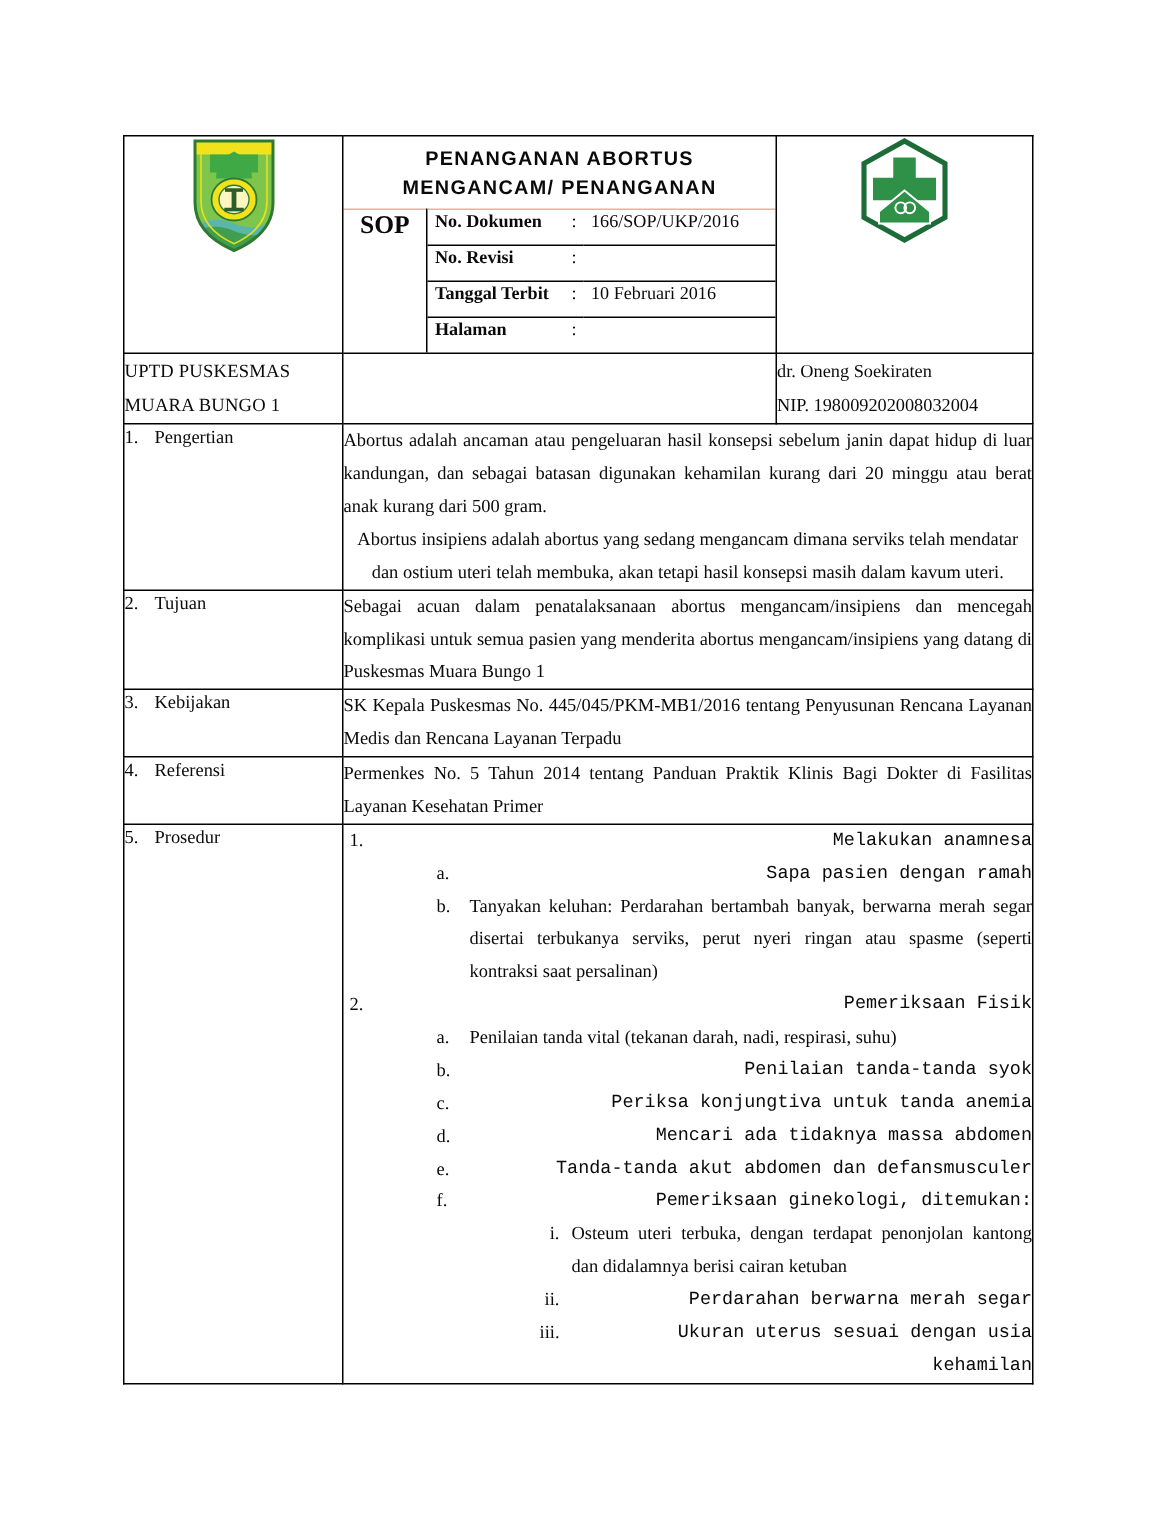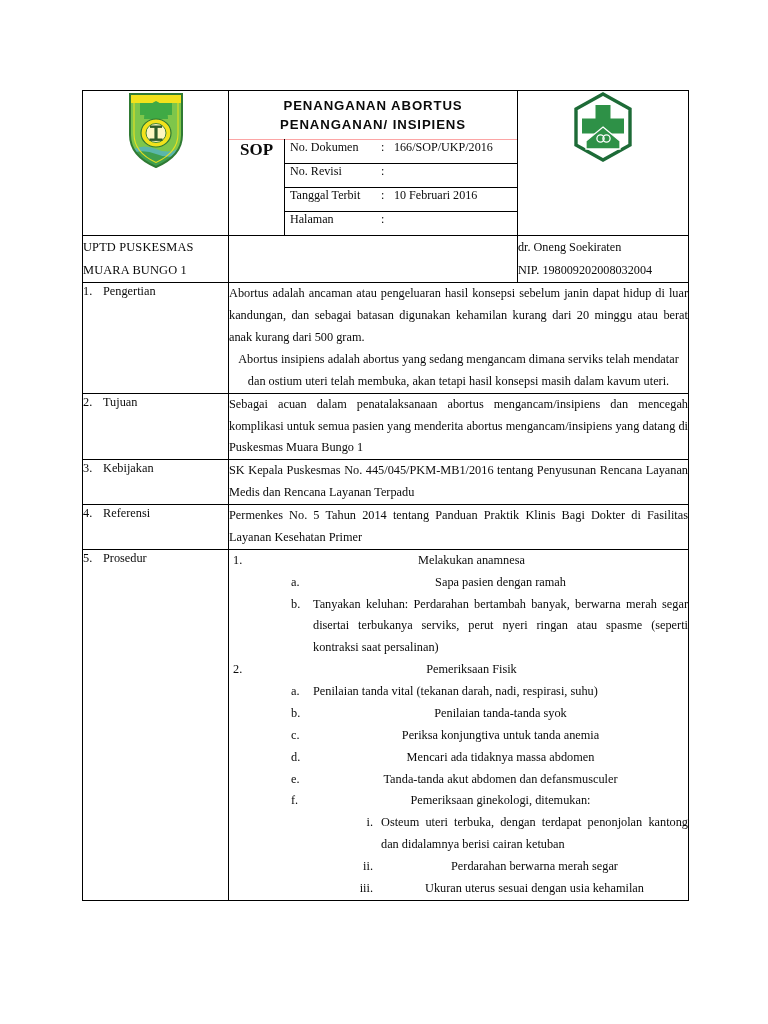--- a/index.html
+++ b/index.html
@@ -92,21 +92,21 @@
   table.meta-rows td {
     border: 0;
     border-bottom: 1px solid #000;
     font-size: 12.1px;
     line-height: 1;
     height: 20px;
     padding: 1px 0 2px 5px;
     white-space: nowrap;
   }
   table.meta-rows tr:last-child td { border-bottom: 0; }
-  td.mk { width: 86px; }
+  td.mk { width: 86px; font-weight: bold; }
   td.mc { width: 8px; text-align: left; padding-left: 0; }
   td.mv { padding-left: 3px; font-family: Liberation Serif, serif; }
 
   
   .shield {
     width: 60px; height: 78px;
     margin: 0 auto;
     position: relative;
   }
   .hexlogo {
@@ -167,21 +167,21 @@
     display: flex;
     margin-left: 62px;
   }
   .proc .lvl2 > .mark { width: 22px; flex: none; }
   .proc .lvl3 {
     display: flex;
     margin-left: 118px;
   }
   .proc .lvl3 > .mark { width: 26px; flex: none; text-align: right; padding-right: 8px; }
   .proc .body { flex: 1; text-align: justify; }
-  .proc .body.nojust { text-align: center; }
+  .proc .body.nojust { text-align: right; font-family: Liberation Mono, monospace; }
 </style>
 </head>
 <body>
 
 <div class="page">
 
   <table class="sop">
     <colgroup>
       <col style="width:146px">
       <col style="width:289px">
@@ -213,21 +213,21 @@
               </g>
               <path d="M4 3 H56 V44 C56 60 44 70 30 76 C16 70 4 60 4 44 Z" fill="none" stroke="#2f7a33" stroke-width="2"></path>
               <path d="M8 7 H52 V43 C52 57 42 66 30 71.5 C18 66 8 57 8 43 Z" fill="none" stroke="#f2e21c" stroke-width="1.1" opacity="0.9"></path>
             </svg>
           </div>
         </td>
 
         <td class="cell-title-block">
           <div class="doc-title">
             <div>PENANGANAN ABORTUS</div>
-            <div>PENANGANAN/ INSIPIENS</div>
+            <div>MENGANCAM/ PENANGANAN</div>
           </div>
           <table class="meta">
             <tbody>
               <tr>
                 <td class="sop-word">SOP</td>
                 <td>
                   <table class="meta-rows">
                     <tbody>
                       <tr>
                         <td class="mk">No. Dokumen</td>

